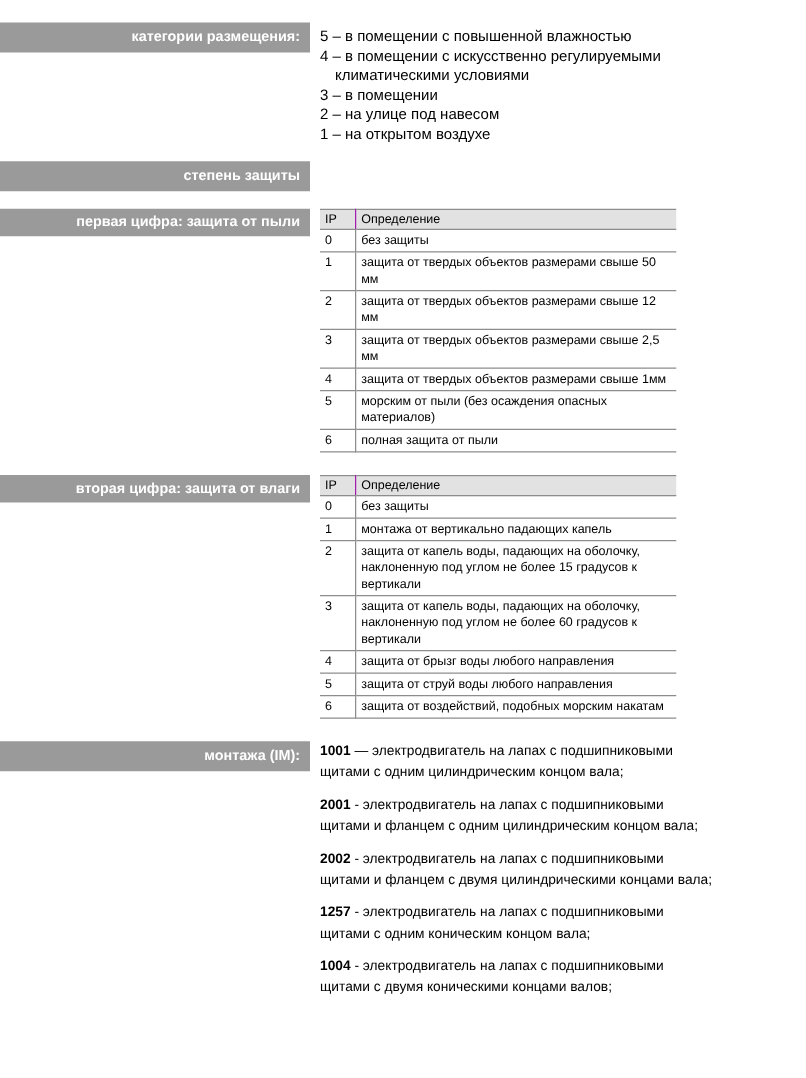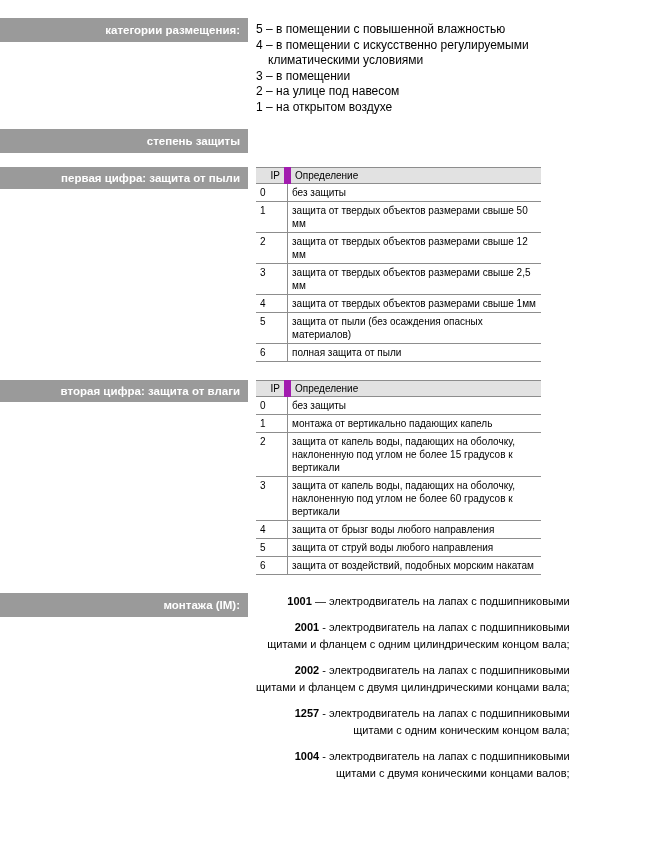--- a/index.html
+++ b/index.html
@@ -75,22 +75,22 @@
     background: #e2e2e2;
     text-align: left;
     font-weight: normal;
     font-size: 10px;
     padding: 2px 4px;
     border-bottom: 1px solid #8d8d8d;
     border-top: 1px solid #8d8d8d;
   }
   .ip-table th.c1 {
     width: 20px;
-    border-right: 7px solid #a21caf;
-    text-align: right;
+    border-right: 1px solid #a21caf;
+    text-align: left;
   }
   .ip-table td {
     padding: 2px 4px;
     border-bottom: 1px solid #8d8d8d;
     vertical-align: top;
     line-height: 13px;
   }
   .ip-table td.c1 {
     width: 20px;
     border-right: 1px solid #8d8d8d;
@@ -103,21 +103,20 @@
 
   
   .im-block {
     padding-left: 8px;
     padding-right: 10px;
   }
   .im-item {
     margin-bottom: 9px;
     line-height: 17px;
     font-size: 11px;
-    text-align: right;
   }
   .im-item b {
     font-weight: bold;
   }
   .im-first {
     margin-top: 0;
   }
   .im-head-row {
     display: flex;
     align-items: flex-start;
@@ -177,21 +176,21 @@
         <tr>
           <td class="c1">3</td>
           <td>защита от твердых объектов размерами свыше 2,5 мм</td>
         </tr>
         <tr>
           <td class="c1">4</td>
           <td>защита от твердых объектов размерами свыше 1мм</td>
         </tr>
         <tr>
           <td class="c1">5</td>
-          <td>защита от пыли (без осаждения опасных материалов)</td>
+          <td>морским от пыли (без осаждения опасных материалов)</td>
         </tr>
         <tr>
           <td class="c1">6</td>
           <td>полная защита от пыли</td>
         </tr>
       </tbody>
         </table>
     </div>
   </div>
 
@@ -244,20 +243,21 @@
   <div class="gap-18"></div>
 
   <div class="im-head-row">
     <div class="label-cell tall">
       <div>монтажа (IM):</div>
     </div>
     <div class="im-block">
 
       <div class="im-item im-first">
         <b>1001</b><span> — электродвигатель на лапах с подшипниковыми</span><br>
+        <span>щитами с одним цилиндрическим концом вала;</span>
       </div>
 
 
       <div class="im-item">
         <b>2001</b><span> - электродвигатель на лапах с подшипниковыми</span><br>
         <span>щитами и фланцем с одним цилиндрическим концом вала;</span>
       </div>
 
       <div class="im-item">
         <b>2002</b><span> - электродвигатель на лапах с подшипниковыми</span><br>

